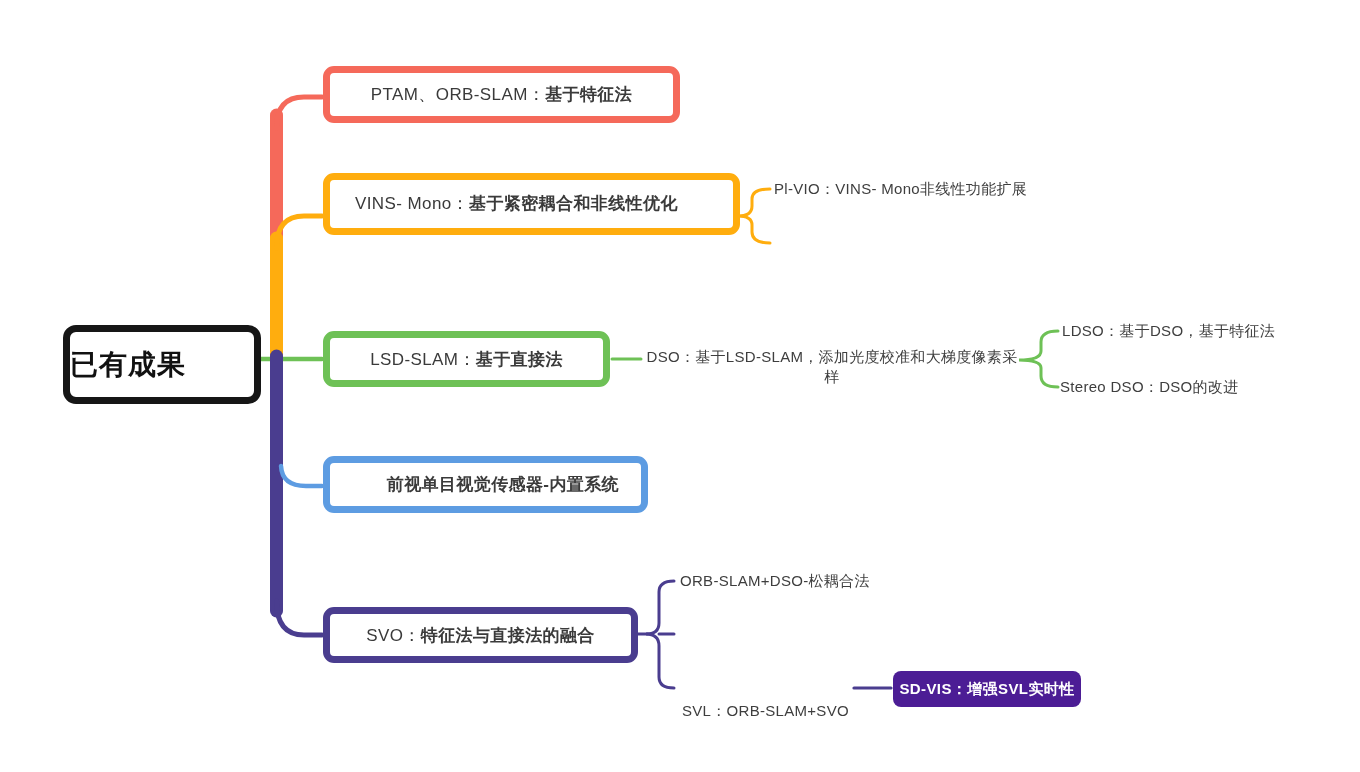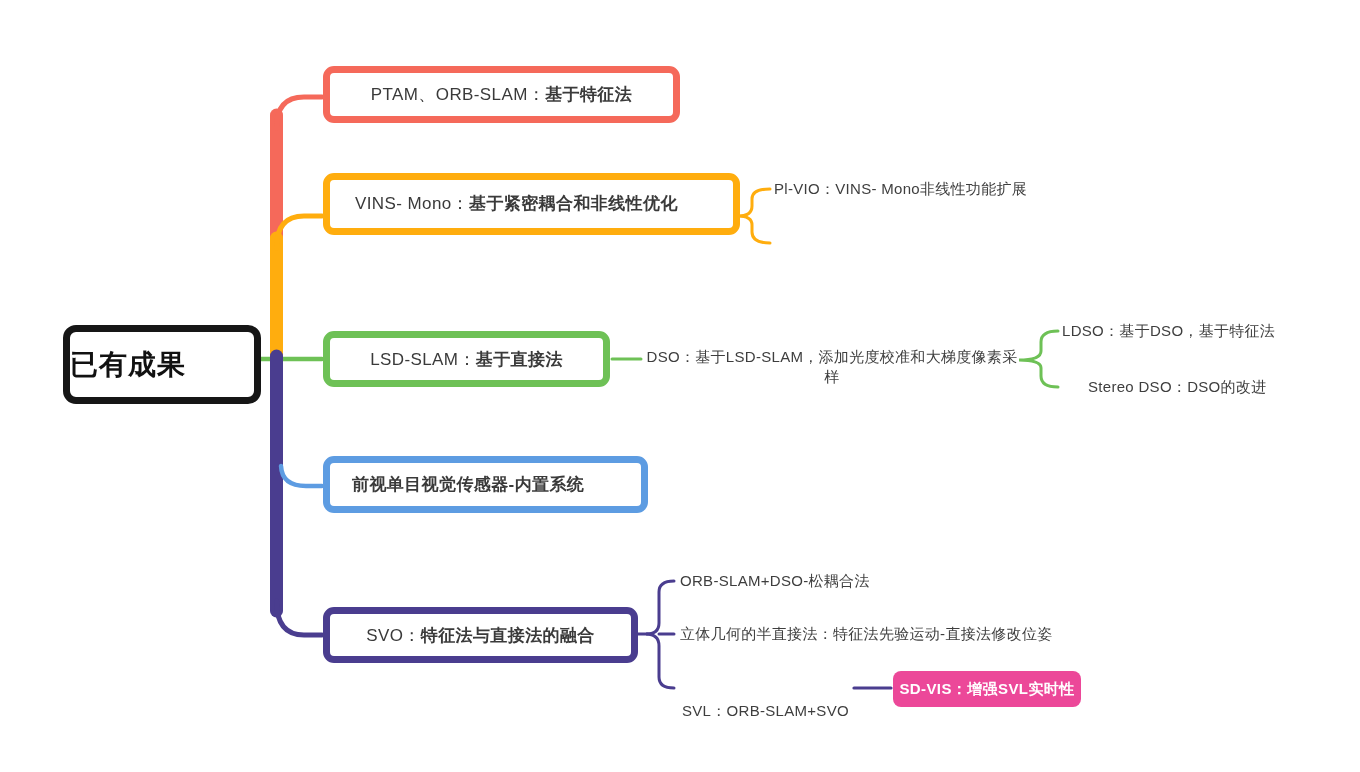--- a/index.html
+++ b/index.html
@@ -18,37 +18,37 @@
   .t-root{
     left:63px;top:325px;width:198px;height:79px;border-color:#161616;border-radius:13px;
     justify-content:center;font-size:28px;font-weight:700;letter-spacing:1px;color:#111;
   }
   .t-ptam{left:323px;top:66px;width:357px;height:57px;border-color:#f5695a;padding:0 22px;}
   .t-ptam .txt{text-align:center;}
   .t-vins{left:323px;top:173px;width:417px;height:62px;border-color:#ffad0e;padding:0 25px;line-height:26px;}
   .t-lsd{left:323px;top:331px;width:287px;height:56px;border-color:#6ec156;padding:0 22px;}
   .t-lsd .txt{text-align:center;}
   .t-front{left:323px;top:456px;width:325px;height:57px;border-color:#5d9ce2;padding:0 22px;}
-  .t-front .txt{text-align:left;}
+  .t-front .txt{text-align:right;}
   .t-svo{left:323px;top:607px;width:315px;height:56px;border-color:#4a3d8f;padding:12px 22px;}
   .t-svo .txt{text-align:center;}
   .t-sdvis{
     left:893px;top:671px;width:188px;height:36px;border:none;border-radius:8px;
-    background:#ec4899;color:#ffffff;font-weight:700;font-size:15px;justify-content:center;
+    background:#4c1d95;color:#ffffff;font-weight:700;font-size:15px;justify-content:center;
   }
   .t-sdvis .txt{text-align:center;}
   .leaf{
     position:absolute;font-size:15px;line-height:20px;color:#3e3e3e;
     letter-spacing:.3px;white-space:nowrap;z-index:2;
   }
   .l-plvio{left:774px;top:179px;}
   .l-vinsfusion{left:774px;top:233px;}
   .l-dso{left:643px;top:347px;width:378px;white-space:normal;text-align:center;}
   .l-ldso{left:1062px;top:321px;}
-  .l-stereodso{left:1060px;top:377px;margin-left:28px;}
+  .l-stereodso{left:1060px;top:377px;}
   .l-orbdso{left:680px;top:571px;}
   .l-liti{left:680px;top:624px;}
   .l-svl{left:682px;top:678px;margin-top:23px;}
 </style>
 </head>
 <body>
 
 <div class="canvas">
 
   <svg class="wires" viewBox="0 0 1360 772" aria-hidden="true">
@@ -100,20 +100,19 @@
   <div class="leaf l-stereodso">Stereo DSO：DSO的改进</div>
 
   <div class="topic t-front">
     <div class="txt"><span></span><span class="emph">前视单目视觉传感器-内置系统</span></div>
   </div>
 
   <div class="topic t-svo">
     <div class="txt"><span>SVO：</span><span class="emph">特征法与直接法的融合</span></div>
   </div>
   <div class="leaf l-orbdso">ORB-SLAM+DSO-松耦合法</div>
-  <div class="leaf l-liti">立体几何的半直接法：特征法先验运动-直接法修改位姿</div>
   <div class="leaf l-svl">SVL：ORB-SLAM+SVO</div>
 
   <div class="topic t-sdvis">
     <div class="txt">SD-VIS：增强SVL实时性</div>
   </div>
 
 </div>
 
 </body></html>

